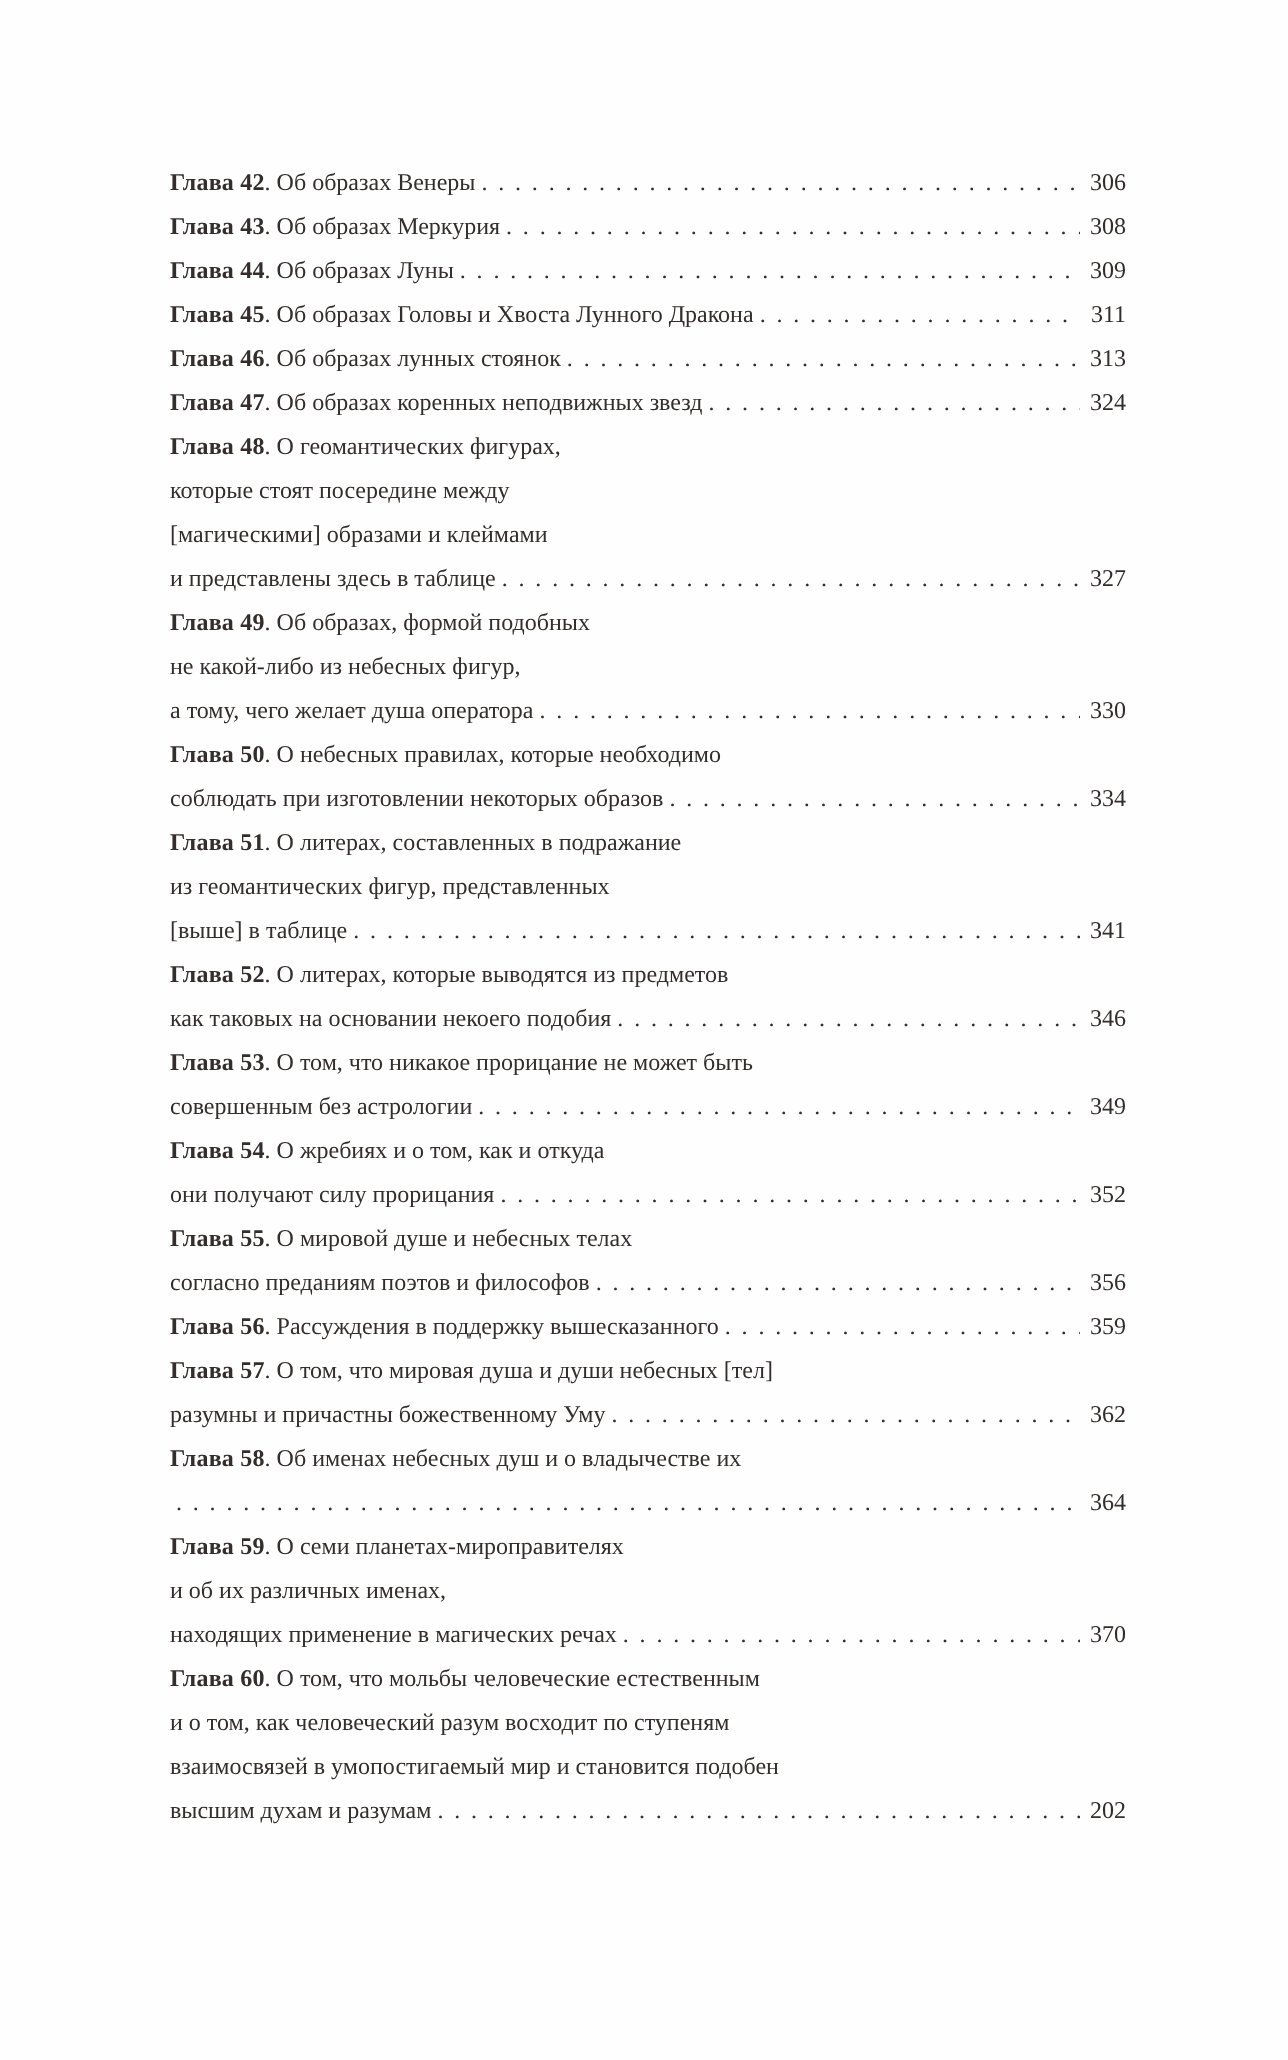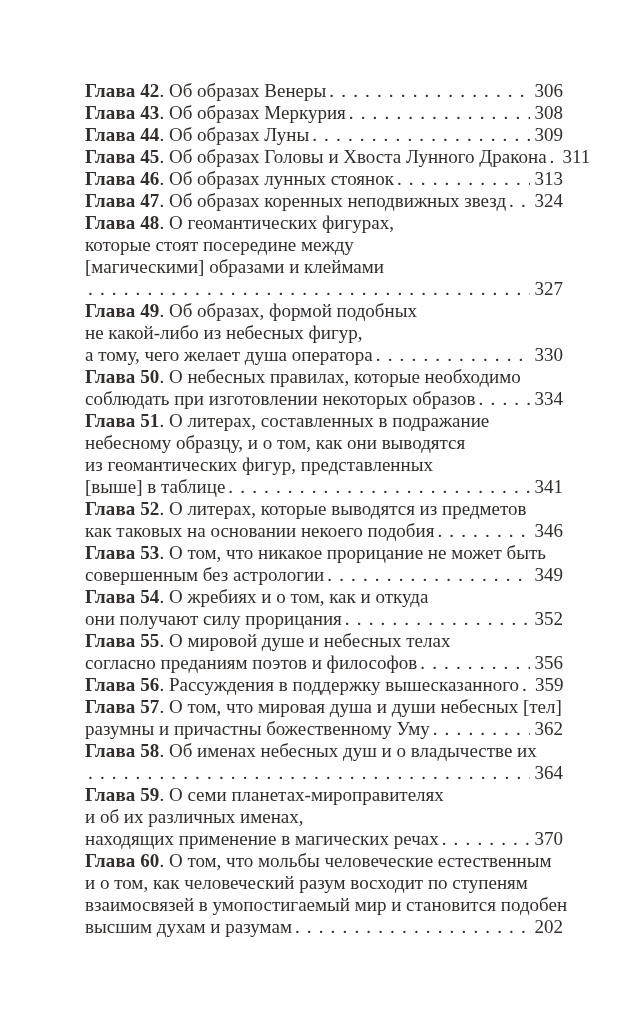--- a/index.html
+++ b/index.html
@@ -11,21 +11,21 @@
     background: #fefefe;
     overflow: hidden;
     font-family: "Liberation Serif", "DejaVu Serif", serif;
     color: #332e2b;
   }
   .toc {
     position: absolute;
     left: 85px;
     top: 80px;
     width: 478px;
-    font-size: 19px;
+    font-size: 12px;
     line-height: 22px;
   }
   .toc-line {
     display: flex;
     align-items: baseline;
     height: 22px;
     white-space: nowrap;
   }
   .toc-text { flex: 0 0 auto; }
   .chapter-label { font-weight: bold; letter-spacing: 0.1px; }
@@ -84,20 +84,21 @@
       <div class="toc-line">
         <span class="toc-text"><span class="chapter-label">Глава 48</span>. О геомантических фигурах,</span>
       </div>
       <div class="toc-line">
         <span class="toc-text">которые стоят посередине между</span>
       </div>
       <div class="toc-line">
         <span class="toc-text">[магическими] образами и клеймами</span>
       </div>
       <div class="toc-line">
+        <span class="toc-text">и представлены здесь в таблице</span>
         <span class="dot-leader"></span>
         <span class="page-number">327</span>
       </div>
       <div class="toc-line">
         <span class="toc-text"><span class="chapter-label">Глава 49</span>. Об образах, формой подобных</span>
       </div>
       <div class="toc-line">
         <span class="toc-text">не какой-либо из небесных фигур,</span>
       </div>
       <div class="toc-line">
@@ -108,23 +109,20 @@
       <div class="toc-line">
         <span class="toc-text"><span class="chapter-label">Глава 50</span>. О небесных правилах, которые необходимо</span>
       </div>
       <div class="toc-line">
         <span class="toc-text">соблюдать при изготовлении некоторых образов</span>
         <span class="dot-leader"></span>
         <span class="page-number">334</span>
       </div>
       <div class="toc-line">
         <span class="toc-text"><span class="chapter-label">Глава 51</span>. О литерах, составленных в подражание</span>
-      </div>
-      <div class="toc-line">
-        <span class="toc-text">небесному образцу, и о том, как они выводятся</span>
       </div>
       <div class="toc-line">
         <span class="toc-text">из геомантических фигур, представленных</span>
       </div>
       <div class="toc-line">
         <span class="toc-text">[выше] в таблице</span>
         <span class="dot-leader"></span>
         <span class="page-number">341</span>
       </div>
       <div class="toc-line">

